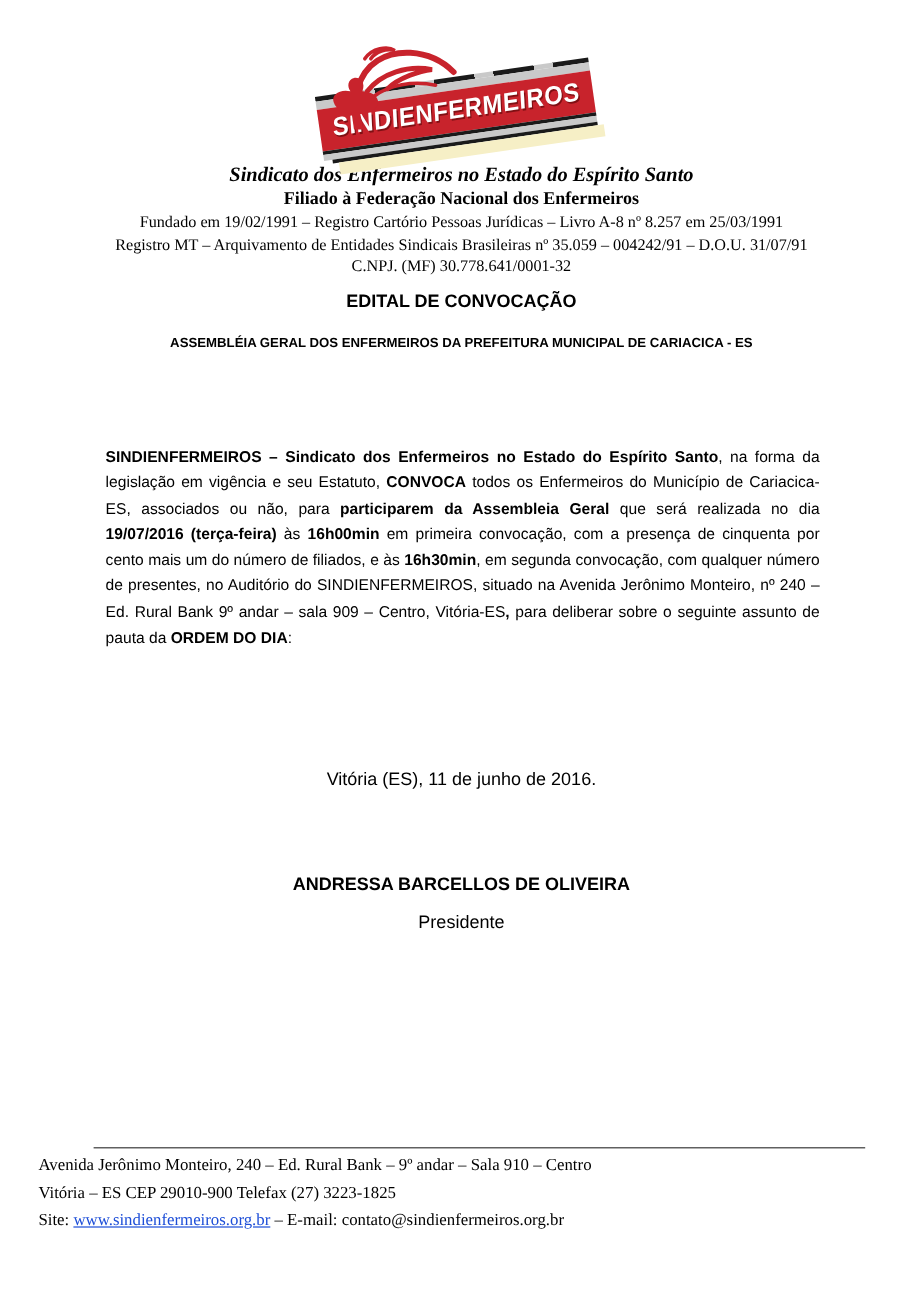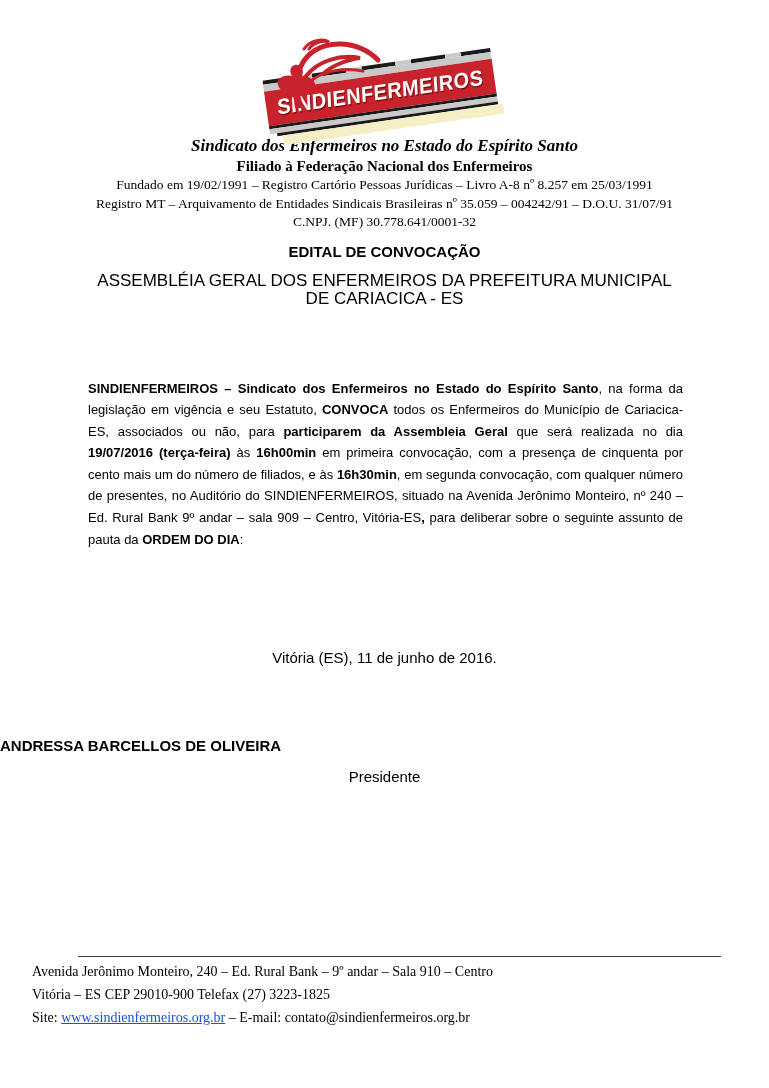--- a/index.html
+++ b/index.html
@@ -28,36 +28,36 @@
   .org-header{text-align:center;margin-top:6px;font-family:"Liberation Serif",serif;}
   .org-name{
     display:inline-block;font-size:17px;font-weight:bold;font-style:italic;
     text-decoration-thickness:1.5px;text-underline-offset:2px;
   }
   .org-affil{font-size:15px;font-weight:bold;margin-top:2px;}
   .org-reg{font-size:13.5px;line-height:16.5px;margin-top:2px;}
   
   .doc-title{text-align:center;font-weight:bold;font-size:15px;margin-top:12px;}
   .doc-subtitle{
-    text-align:center;font-weight:normal;font-size:17px;line-height:18px;
+    text-align:center;font-weight:bold;font-size:11px;line-height:28px;
     max-width:595px;margin:12px auto 0;
   }
   
   .body-par{
     margin:70px 86px 0 88px;text-align:justify;
     font-size:13px;line-height:21.6px;
   }
   .bd{font-weight:bold;}
   .agenda{margin:33px 0 0 0;padding-left:137px;list-style:none;font-size:15px;}
   .agenda li{margin-bottom:12px;line-height:21px;position:relative;}
   .agenda li::before{
     content:"";position:absolute;left:-19px;top:8px;width:5px;height:5px;border-radius:50%;background:#000;
   }
   .date-line{text-align:center;font-size:15px;margin-top:99px;}
-  .sig-name{font-size:15px;font-weight:bold;margin-top:71px;}
+  .sig-name{text-align:center;font-size:15px;font-weight:bold;margin-top:71px;}
   .sig-role{text-align:center;font-size:15px;margin-top:14px;}
   
   .footer{position:absolute;left:0;right:2px;top:956px;text-align:left;font-family:"Liberation Serif",serif;margin-left:32px;}
   .footer-rule{width:643px;margin:0 auto 3px;border-top:1.4px solid #3a3a3a;height:0;}
   .footer-line{font-size:14px;line-height:23px;}
   .site-link{text-decoration:underline;color:#1d4ed8;cursor:pointer;}
 </style>
 </head>
 <body>
 

